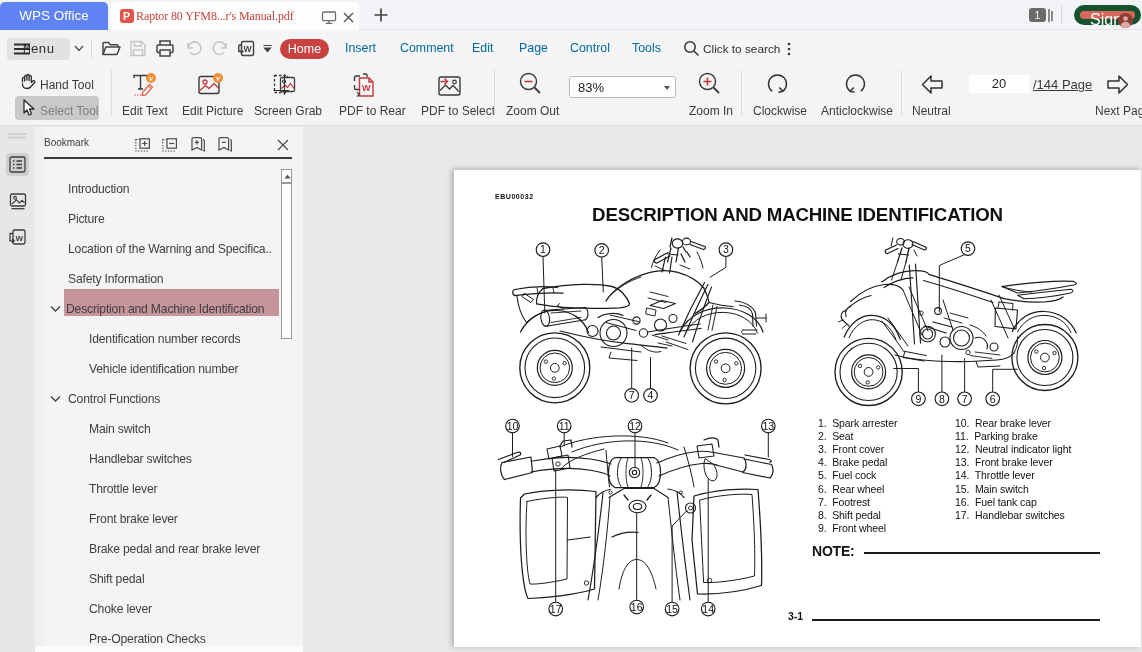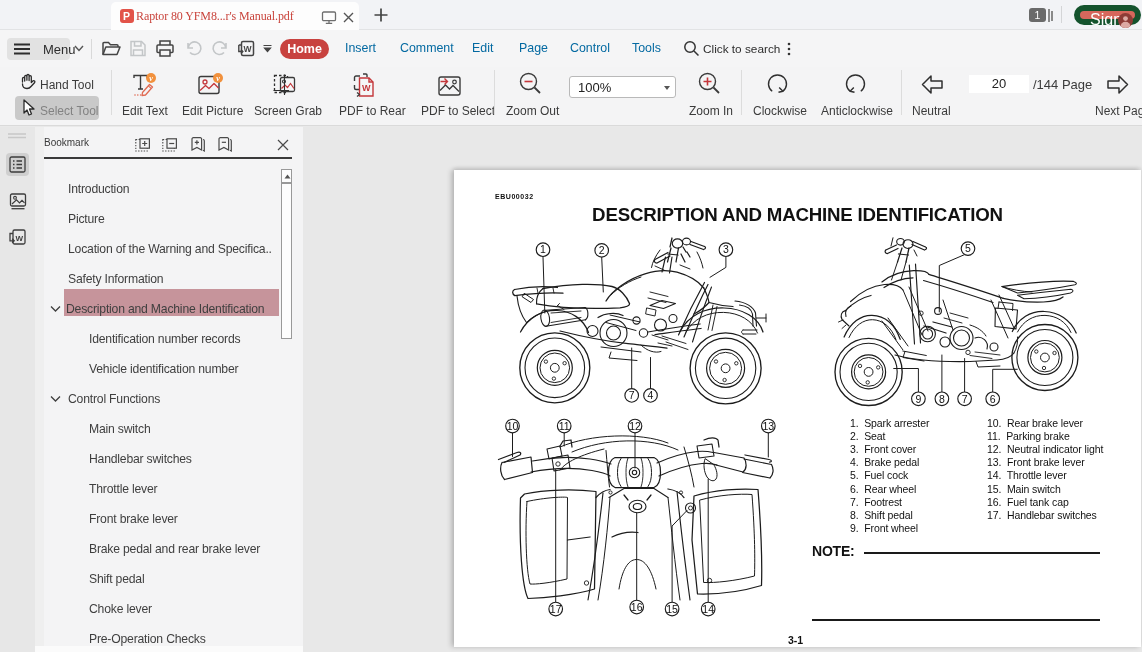--- a/index.html
+++ b/index.html
@@ -15,37 +15,37 @@
 #doctab .cls { position:absolute; left:230px; top:8px; }
 #plus { position:absolute; left:374px; top:8px; width:14px; height:14px; }
 #badge1 { position:absolute; left:1029px; top:8px; width:17px; height:14px; background:#6a6a6a; border-radius:3px; color:#fff; font-size:10.5px; text-align:center; line-height:14px; }
 .sheetline { position:absolute; background:#8a8a8a; width:1.5px; }
 #tdiv { position:absolute; left:1061px; top:6px; width:1px; height:17px; background:#d4d5d7; }
 #signin { position:absolute; left:1074px; top:5px; width:67px; height:20px; background:#d6675c; border:6px solid #14532d; border-radius:10px; color:#fff; font-size:16px; line-height:18px; padding-left:10px; }
 #signin .avatar { position:absolute; right:2px; top:1.5px; width:15px; height:15px; border-radius:50%; background:#8d3c36; overflow:hidden; }
 
 #menurow { position:absolute; left:0; top:30px; width:1142px; height:37px; background:#f5f5f6; }
 #menubtn { position:absolute; left:7px; top:8px; width:63px; height:22px; background:#e2e2e2; border-radius:4px; color:#2d2d2d; font-size:13px; }
-#menubtn .txt { position:absolute; left:36px; top:3.5px; }
+#menubtn .txt { position:absolute; left:16px; top:3.5px;font-family:Liberation Mono, monospace; }
 #menuchev { position:absolute; left:74px; top:15px; }
 #mdiv1 { position:absolute; left:91px; top:9px; width:1px; height:20px; background:#d9d9d9; }
 .mico { position:absolute; top:9px; }
 .navtab { position:absolute; top:11px; font-size:12.4px; color:#0369a1; }
-#homepill { position:absolute; left:280px; top:9px; width:49px; height:20px; background:#c8423f; border-radius:10px; color:#fff; font-size:12.5px; font-weight:bold; text-align:center; line-height:20px; }
+#homepill { position:absolute; left:280px; top:9px; width:49px; height:20px; background:#c8423f; border-radius:10px; color:#fff; font-size:12.5px; font-weight:normal; text-align:center; line-height:20px; }
 #searchbox { position:absolute; left:683px; top:10px; font-size:13px; color:#2e2e2e; }
 
 #ribbon { position:absolute; left:0; top:67px; width:1142px; height:59px; background:#f4f4f5; border-bottom:1px solid #dadada; }
 .rlabel { position:absolute; font-size:12px; color:#3b3b3b; white-space:nowrap; }
 .rsep { position:absolute; top:3px; width:1px; height:45px; background:#dcdcdc; }
 #seltool { position:absolute; left:15px; top:29px; width:84px; height:24px; background:#c9c9c9; border-radius:4px; }
 #combo { position:absolute; left:569px; top:9px; width:107px; height:22px; background:#fff; border:1px solid #b9b9b9; border-radius:3px; }
 #combo .val { position:absolute; left:8px; top:3px; font-size:13px; color:#222; }
 #combo .arr { position:absolute; right:5px; top:9px; width:0; height:0; border-left:3.5px solid transparent; border-right:3.5px solid transparent; border-top:4px solid #555; }
 #pagebox { position:absolute; left:969px; top:8px; width:60px; height:18px; background:#fff; font-size:13px; color:#222; text-align:center; line-height:18px; }
-#pagecnt { position:absolute; left:1033px; top:10px; font-size:13px; color:#3b3b3b; }
+#pagecnt { position:absolute; left:1033px; top:10px; font-size:13px; color:#3b3b3b;text-decoration:underline; }
 
 #workspace { position:absolute; left:0; top:127px; width:1142px; height:525px; }
 #strip { position:absolute; left:0; top:0; width:35px; height:525px; background:#e7e7e7; }
 #gutter { position:absolute; left:35px; top:0; width:9px; height:525px; background:#efefef; }
 #panel { position:absolute; left:44px; top:0; width:259px; height:525px; background:#f4f4f5; }
 #panelbottom { position:absolute; left:35px; top:519px; width:268px; height:6px; background:#fbfbfb; }
 #stripsel { position:absolute; left:6px; top:26px; width:23px; height:23px; background:#cfcfcf; border-radius:4px; }
 #bmtitle { position:absolute; left:44px; top:10px; font-size:10px; color:#3a3a3a; }
 #bmline { position:absolute; left:44px; top:30px; width:248px; height:2px; background:#3a3a3a; }
 .treeitem { position:absolute; font-size:12.2px; letter-spacing:-0.2px; color:#3f3f3f; white-space:nowrap; }
@@ -55,33 +55,34 @@
 #sbtn { position:absolute; left:0; top:0; width:11px; height:14px; background:#fdfdfd; border:1px solid #999; }
 #sthumb { position:absolute; left:0; top:14px; width:11px; height:156px; background:#fdfdfd; border:1px solid #999; }
 
 #pdfarea { position:absolute; left:303px; top:0; width:839px; height:525px; background:#e8e8e8; }
 #page { position:absolute; left:151px; top:43px; width:687px; height:477px; background:#fff; box-shadow:-3px 0 5px rgba(0,0,0,0.18), 0 -2px 4px rgba(0,0,0,0.10); }
 #ebu { position:absolute; left:41px; top:23px; font-size:7px; font-weight:bold; color:#111; letter-spacing:0.55px; }
 #bigtitle { position:absolute; left:0px; top:34px; width:687px; text-align:center; font-size:18.7px; font-weight:bold; color:#111; letter-spacing:-0.2px; white-space:nowrap; }
 #drawings { position:absolute; left:0; top:0; width:687px; height:477px; }
 
 #plist { position:absolute; left:0; top:0; width:687px; height:477px; font-size:10.5px; color:#111; }
-.pl { position:absolute; white-space:nowrap; letter-spacing:-0.1px;margin-left:32px; }
+.pl { position:absolute; white-space:nowrap; letter-spacing:-0.1px; }
 #notehead { position:absolute; left:358px; top:373px; font-size:14px; font-weight:bold; color:#111; letter-spacing:-0.2px; }
 #noteline1 { position:absolute; left:410px; top:381.5px; width:236px; height:2px; background:#1a1a1a; }
 #notep { position:absolute; left:358px; top:391px; font-size:13.2px; color:#111; line-height:18.3px; text-align:justify; width:288px; }
 #noteline2 { position:absolute; left:358px; top:448.5px; width:288px; height:2.2px; background:#1a1a1a; }
-#pgnum { position:absolute; left:334px; top:464px; font-size:10.5px; font-weight:bold; color:#111; }
+#pgnum { position:absolute; left:334px; top:440px; font-size:10.5px; font-weight:bold; color:#111; }
 svg { display:block; }
 .ic { position:absolute; }
 </style>
 </head>
 <body>
 <div id="app">
   <div id="titlebar">
+    <div id="wpstab">WPS Office</div>
     <div id="doctab">
       <div class="pdficon">P</div>
       <div class="dtitle">Raptor 80 YFM8...r's Manual.pdf</div>
       <svg class="mon" width="16" height="15" viewBox="0 0 16 15">
           <rect x="1.5" y="2" width="13" height="8.6" rx="1.2" fill="none" stroke="#6e6e6e" stroke-width="1.3"></rect>
           <path d="M8 10.6 V13 M4.8 13.3 H11.2" stroke="#6e6e6e" stroke-width="1.3" fill="none"></path>
         </svg>
       <svg class="cls" width="15" height="15" viewBox="0 0 15 15">
           <path d="M3 3 L12 12 M12 3 L3 12" stroke="#555" stroke-width="1.4"></path>
         </svg>
@@ -223,21 +224,21 @@
     <div class="rlabel" style="left:421px;top:37px">PDF to Select</div>
     <div class="rsep" style="left:494px"></div>
 
     <svg class="ic" style="left:518px;top:5px" width="24" height="24" viewBox="0 0 24 24">
         <circle cx="10.5" cy="9.5" r="8" fill="none" stroke="#3a3a3a" stroke-width="1.4"></circle>
         <path d="M16.5 15.5 L22 21" stroke="#3a3a3a" stroke-width="1.8"></path>
         <path d="M6.5 9.5 H14.5" stroke="#c4373b" stroke-width="1.6"></path>
       </svg>
     <div class="rlabel" style="left:506px;top:37px">Zoom Out</div>
     <div id="combo">
-        <span class="val">100%</span>
+        <span class="val">83%</span>
         <span class="arr"></span>
       </div>
 
     <svg class="ic" style="left:697px;top:5px" width="24" height="24" viewBox="0 0 24 24">
         <circle cx="10.5" cy="9.5" r="8" fill="none" stroke="#3a3a3a" stroke-width="1.4"></circle>
         <path d="M16.5 15.5 L22 21" stroke="#3a3a3a" stroke-width="1.8"></path>
         <path d="M6.5 9.5 H14.5 M10.5 5.5 V13.5" stroke="#c4373b" stroke-width="1.6"></path>
       </svg>
     <div class="rlabel" style="left:689px;top:37px">Zoom In</div>
     <div class="rsep" style="left:741px"></div>

